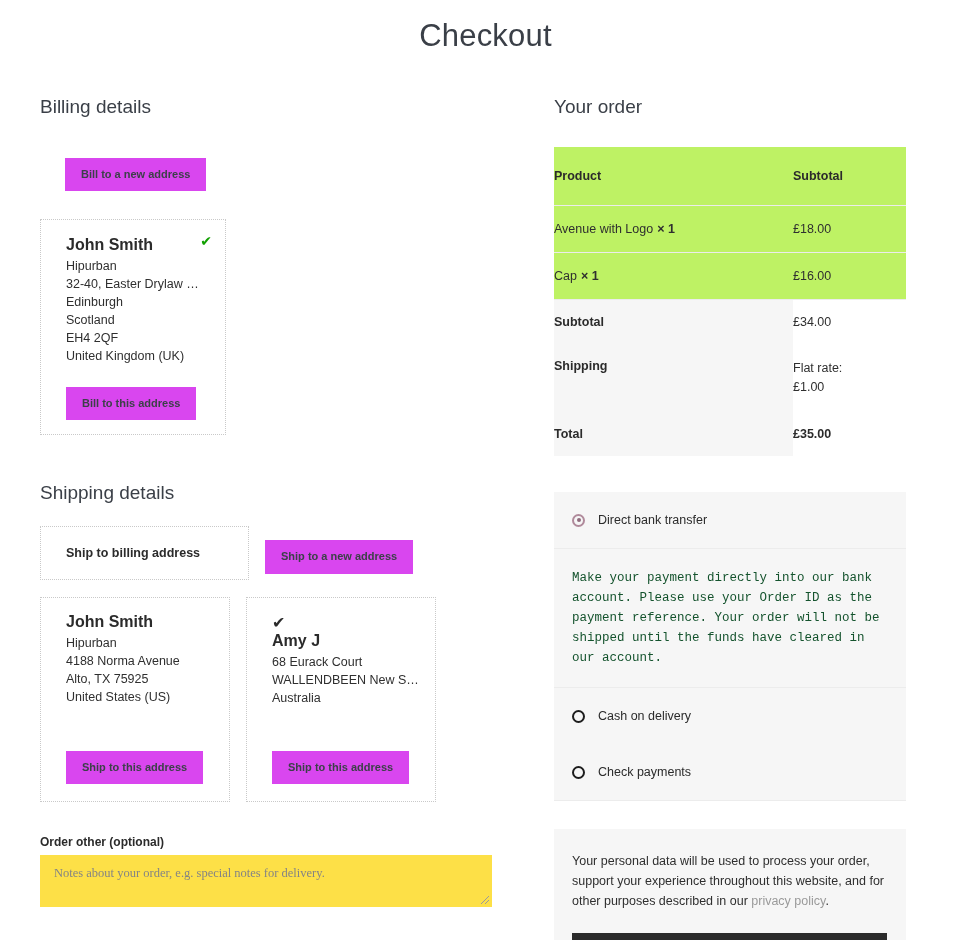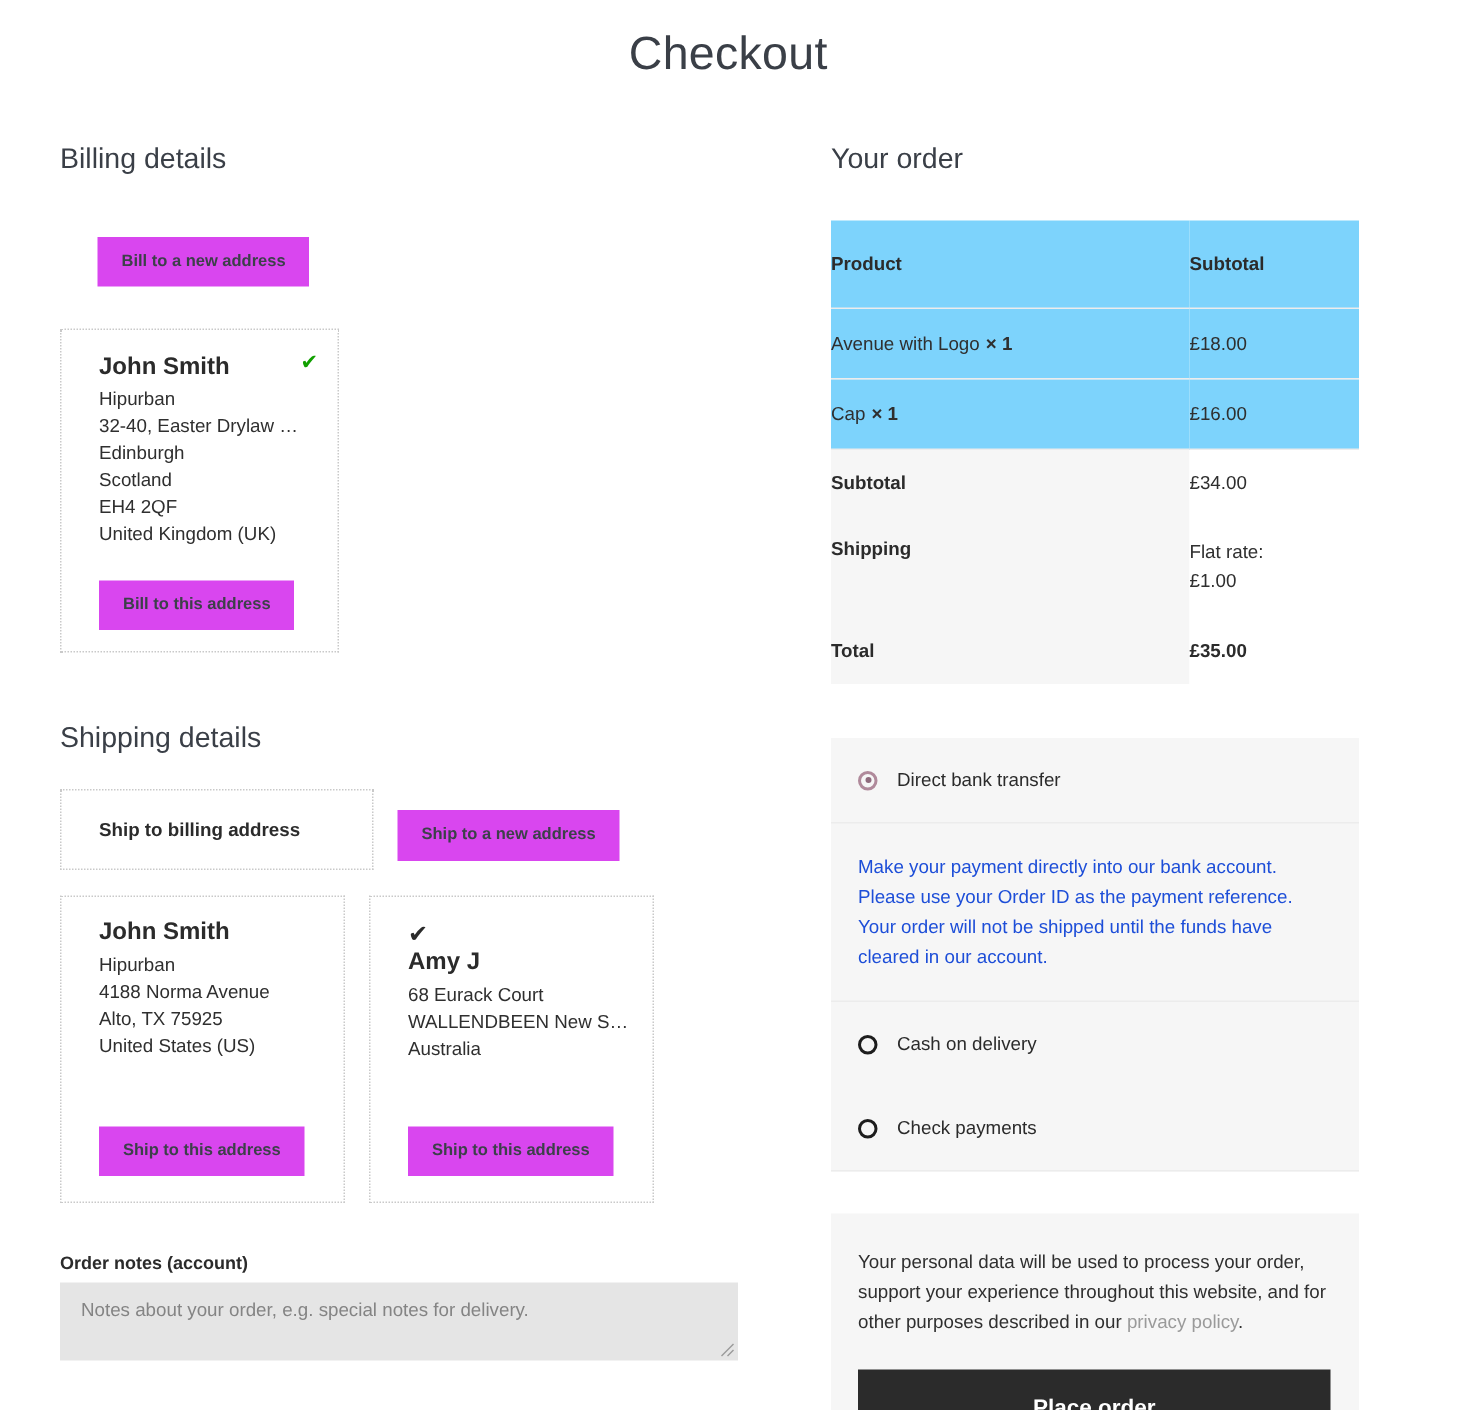--- a/index.html
+++ b/index.html
@@ -138,24 +138,24 @@
   .notes-block { margin-top: 33px; }
   .notes-label {
     font-size: 12px;
     font-weight: bold;
     color: #2b2b2b;
     margin-bottom: 6px;
   }
   .notes-area {
     width: 452px;
     height: 52px;
-    background: #e5e5e5;
+    background: #fde047;
     border: none;
     resize: none;
-    font-family: Liberation Sans, sans-serif;
+    font-family: Liberation Serif, serif;
     font-size: 12.5px;
     color: #5c5c5c;
     padding: 11px 14px;
     display: block;
   }
   .notes-area::placeholder { color: #848484; }
   .notes-wrap { position: relative; width: 452px; }
   .resize-grip {
     position: absolute;
     right: 2px; bottom: 2px;
@@ -212,21 +212,21 @@
     font-weight: bold;
     color: #2b2b2b;
     background: #f6f6f6;
   }
   tr.total-row td.cell-r { background: #ffffff; }
   tr.total-row.grand td.cell-r { font-weight: bold; color: #2b2b2b; }
   .ship-val-line { line-height: 19px; }
 
   
   .order-box { background: #ffffff; }
-  tr.head-row td, tr.item-row td { background: #7dd3fc; }
+  tr.head-row td, tr.item-row td { background: #bef264; }
 
   
   .payment-box {
     margin-top: 36px;
     width: 352px;
     background: #f6f6f6;
     padding-bottom: 0;
   }
   .pay-option {
     display: flex;
@@ -255,24 +255,25 @@
   .radio.checked::after {
     content: "";
     position: absolute;
     left: 2.5px; top: 2.5px;
     width: 4px; height: 4px;
     border-radius: 50%;
     background: #8f6b7d;
   }
   .pay-desc {
     font-size: 12.5px;
-    color: #1d4ed8;
+    color: #14532d;
     line-height: 20px;
     padding: 19px 20px 19px 18px;
     border-bottom: 1px solid #ececec;
+    font-family: Liberation Mono, monospace;
   }
 
   
   .terms-box {
     margin-top: 28px;
     width: 352px;
     background: #f6f6f6;
     padding: 22px 18px 24px 18px;
   }
   .terms-text {
@@ -350,21 +351,21 @@
       <div class="addr-name">Amy J</div>
       <div class="addr-line">68 Eurack Court</div>
       <div class="addr-line">WALLENDBEEN New South W…</div>
       <div class="addr-line">Australia</div>
       <button class="btn-grey card-btn">Ship to this address</button>
     </div>
 
   </div>
 
   <div class="notes-block">
-    <div class="notes-label">Order notes (account)</div>
+    <div class="notes-label">Order other (optional)</div>
     <div class="notes-wrap">
       <textarea class="notes-area" placeholder="Notes about your order, e.g. special notes for delivery." style=""></textarea>
       <svg class="resize-grip" viewBox="0 0 10 10">
         <line x1="9" y1="1" x2="1" y2="9" stroke="#9a9a9a" stroke-width="1"></line>
         <line x1="9" y1="5" x2="5" y2="9" stroke="#9a9a9a" stroke-width="1"></line>
       </svg>
     </div>
   </div>
 
 </div>

